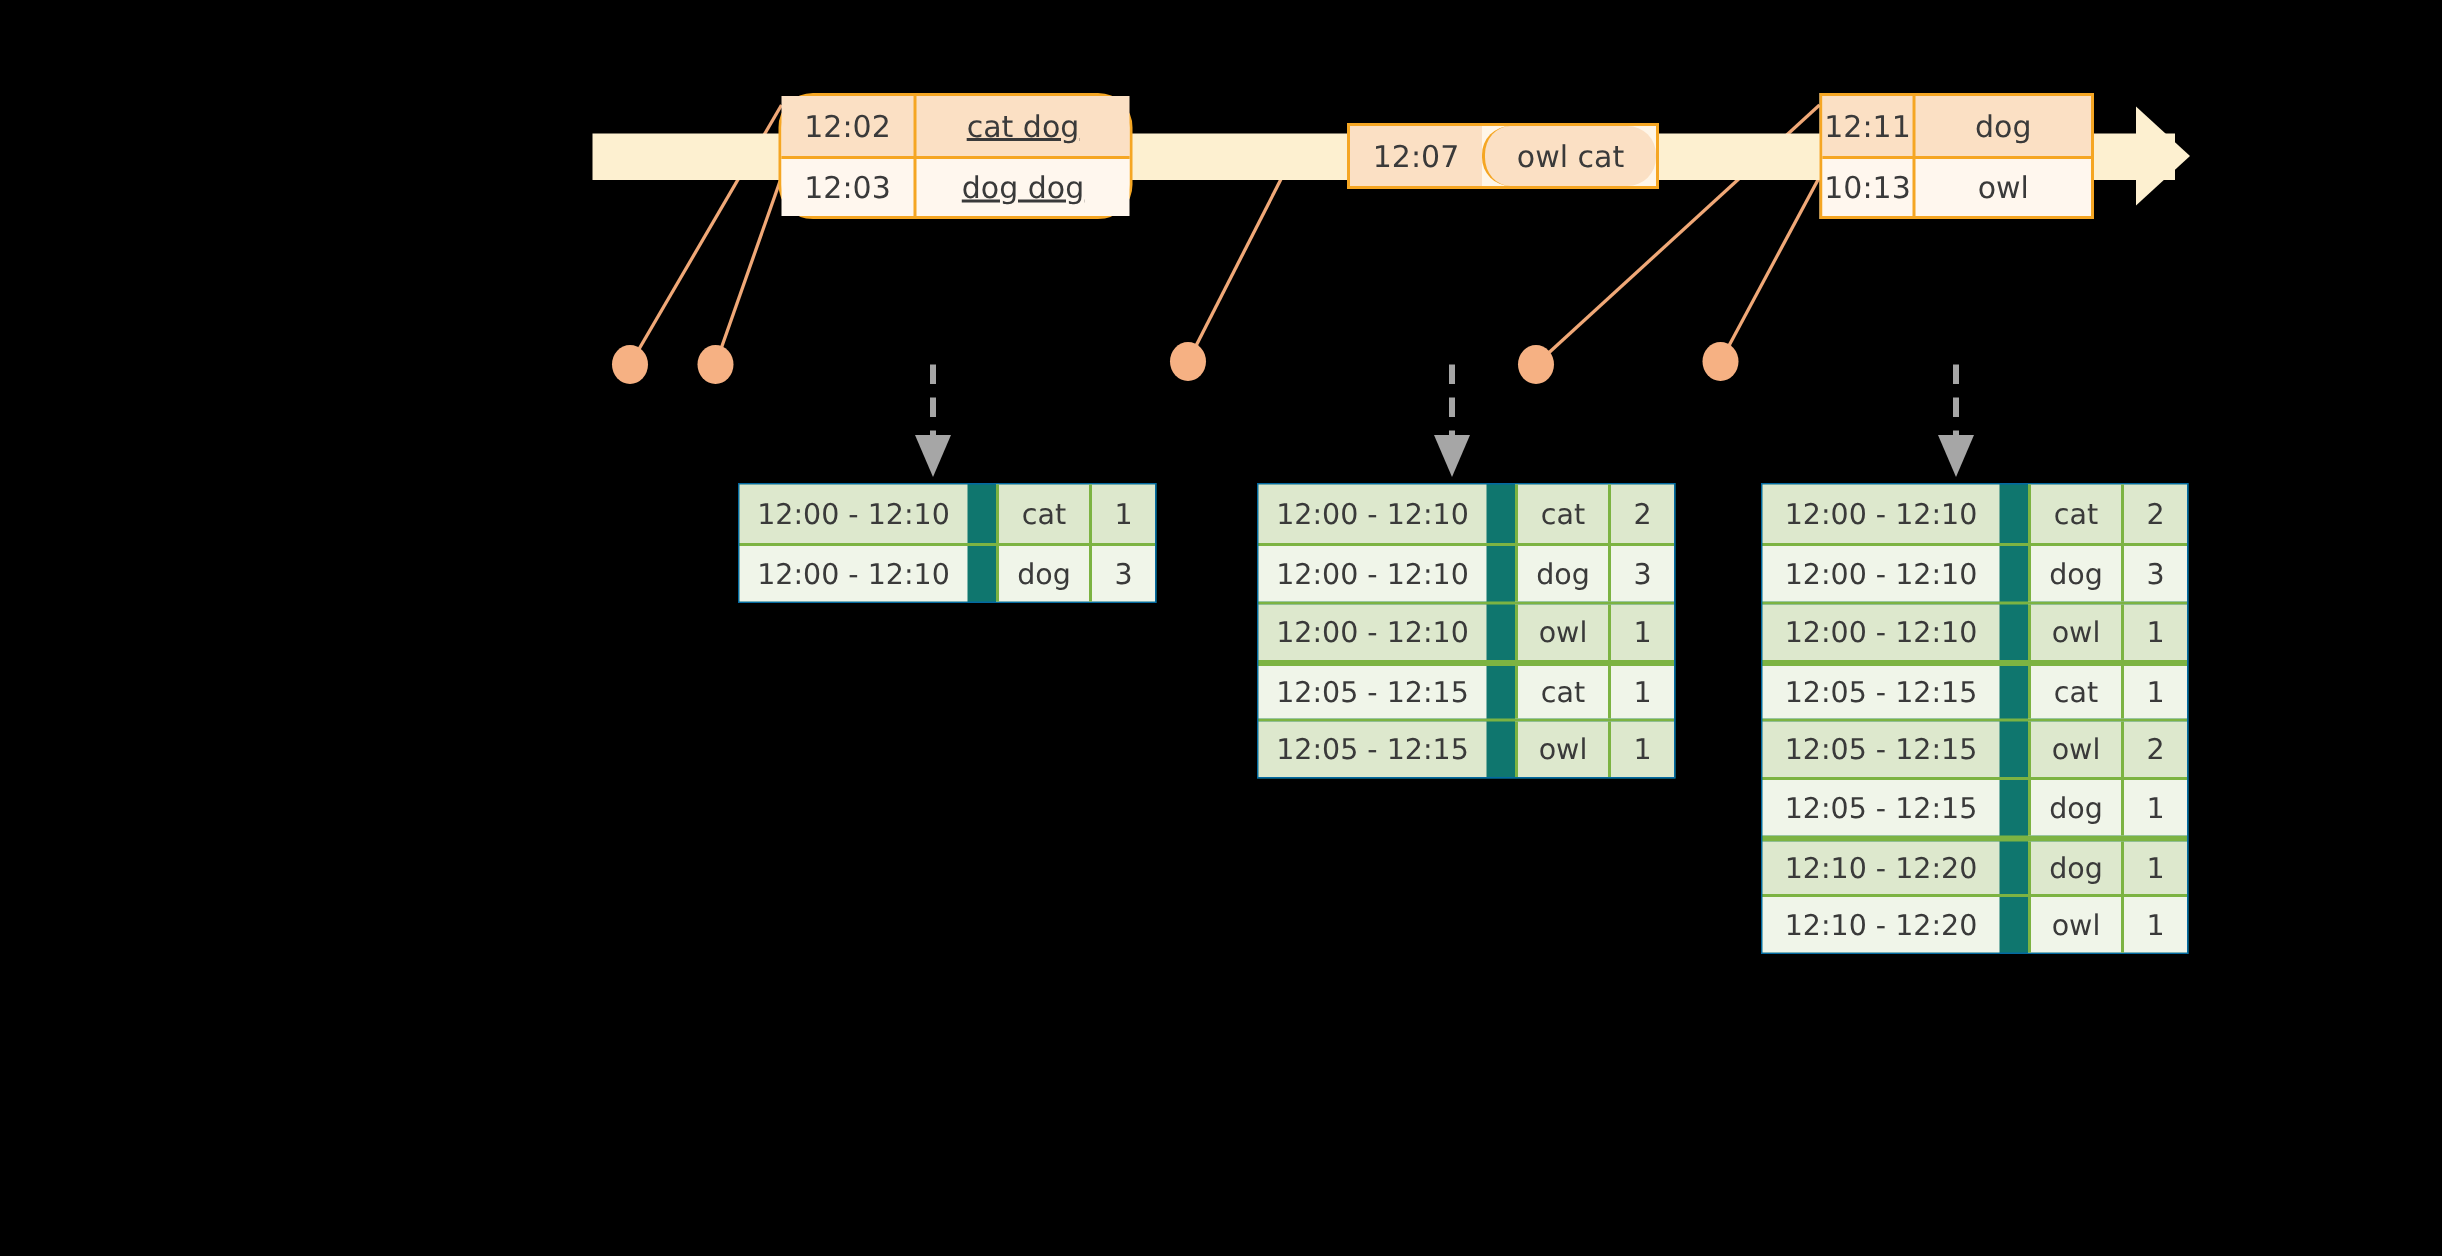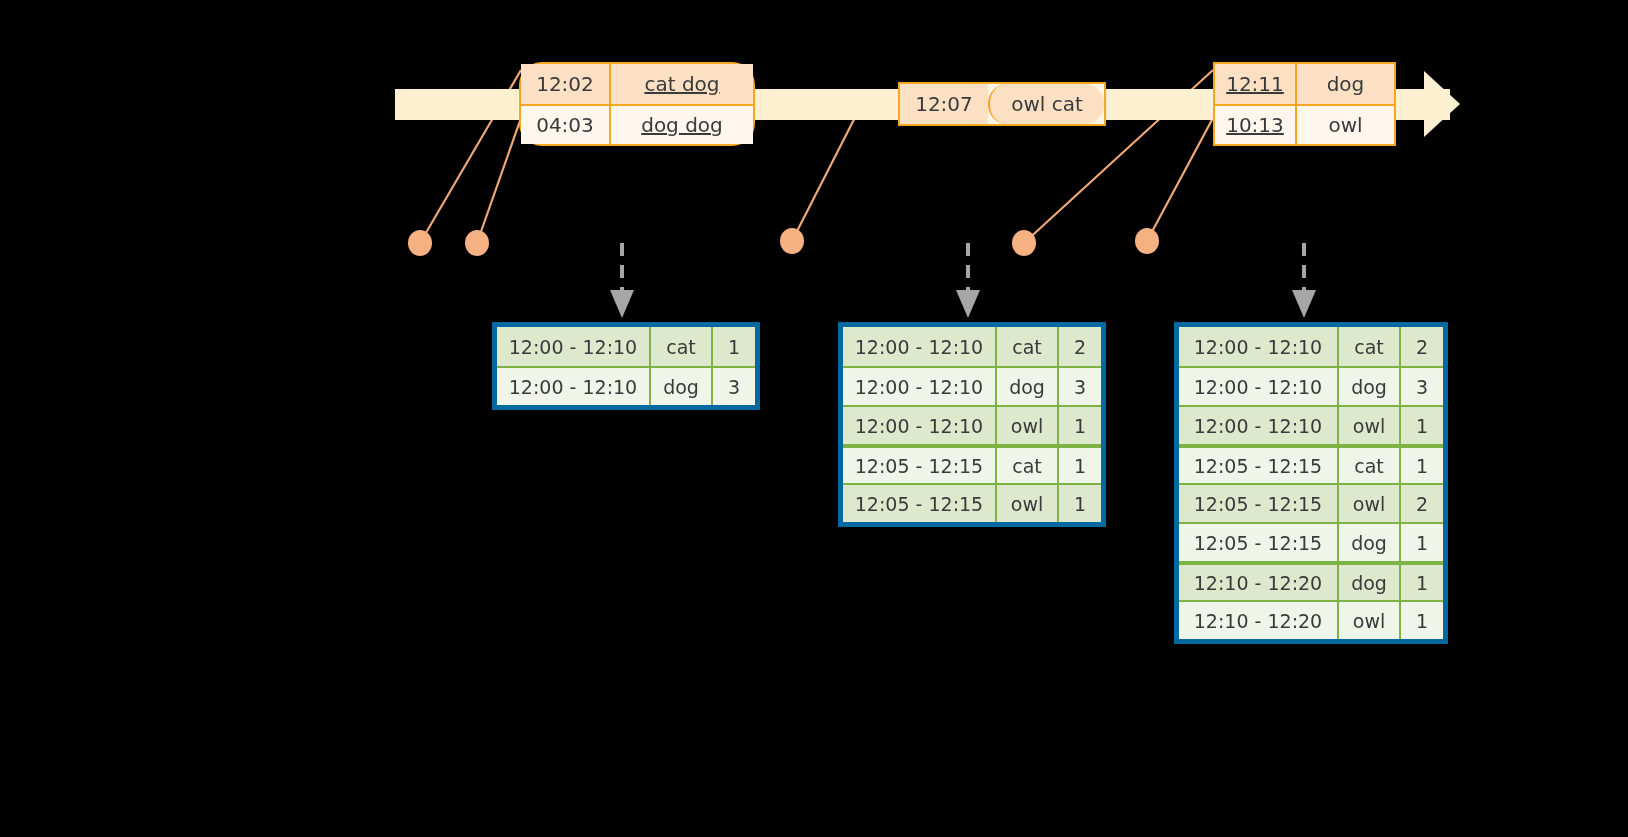--- a/index.html
+++ b/index.html
@@ -61,27 +61,27 @@
     white-space: nowrap;
   }
   .evt-cell.time { width: 88px; }
   .evt-cell.words { flex: 1; border-left: 2px solid #F5A623; }
 
   #evt1 { left: 519px; top: 62px; width: 236px; border-radius: 23px; }
   #evt1 .evt-cell.words { width: 118px; text-decoration: underline; }
   #evt2 { left: 866px; top: 82px; width: 208px; margin-left: 32px; }
   #evt2 .evt-cell.words { width: 118px; border-radius: 19px; }
   #evt3 { left: 1213px; top: 62px; width: 183px; }
-  #evt3 .evt-cell.time { width: 80px; text-decoration: underline; }
+  #evt3 .evt-cell.time { width: 60px; }
   #evt3 .evt-cell.words { width: 99px; }
 
   
   .res-table {
     position: absolute;
-    border: 5px solid #0369a1;
+    border: 1px solid #0369a1;
     background: #0f766e;
     z-index: 4;
   }
   .res-row {
     display: flex;
     height: 39px;
     align-items: stretch;
   }
   .res-row + .res-row { border-top: 2px solid #7CB342; }
   .res-row.grp { border-top-width: 4px; }
@@ -89,21 +89,21 @@
     display: flex;
     align-items: center;
     justify-content: center;
     font-size: 19px;
     color: #3a3a3a;
     background: #F0F5E9;
     white-space: nowrap;
   }
   .res-row.shade .res-cell { background: #DDE8CD; }
   .res-cell.win { }
-  .res-cell.word { border-left: 2px solid #7CB342; }
+  .res-cell.word { border-left: 2px solid #7CB342; margin-left: 19px; }
   .res-cell.cnt  { border-left: 2px solid #7CB342; }
 
   #tbl1 { left: 492px; top: 322px; }
   #tbl1 .res-cell.win  { width: 152px; }
   #tbl1 .res-cell.word { width: 62px; }
   #tbl1 .res-cell.cnt  { width: 44px; }
 
   #tbl2 { left: 838px; top: 322px; }
   #tbl2 .res-cell.win  { width: 152px; }
   #tbl2 .res-cell.word { width: 62px; }
@@ -151,21 +151,21 @@
 
   <div class="timeline-bar"></div>
   <div class="timeline-head"></div>
 
   <div class="evt-box" id="evt1">
     <div class="evt-row shade">
       <div class="evt-cell time">12:02</div>
       <div class="evt-cell words">cat dog</div>
     </div>
     <div class="evt-row">
-      <div class="evt-cell time">04:03</div>
+      <div class="evt-cell time">12:03</div>
       <div class="evt-cell words">dog dog</div>
     </div>
   </div>
 
   <div class="evt-box" id="evt2">
     <div class="evt-row shade">
       <div class="evt-cell time">12:07</div>
       <div class="evt-cell words">owl cat</div>
     </div>
   </div>

